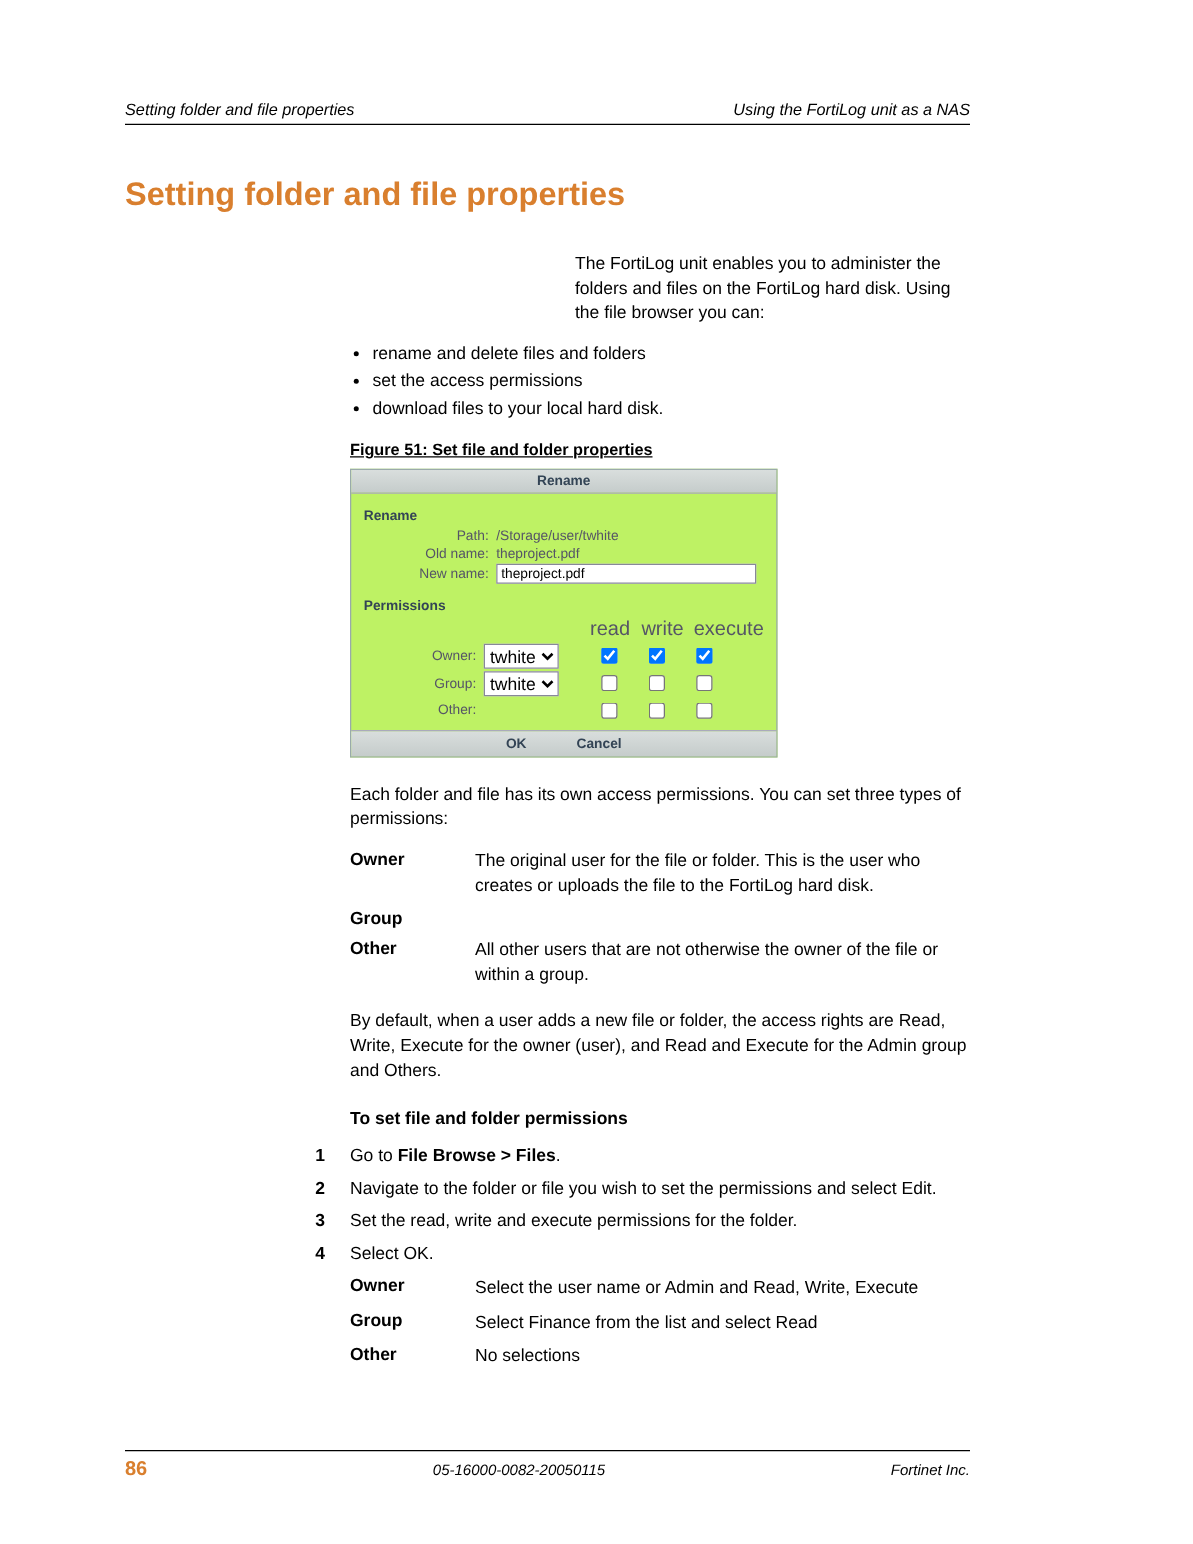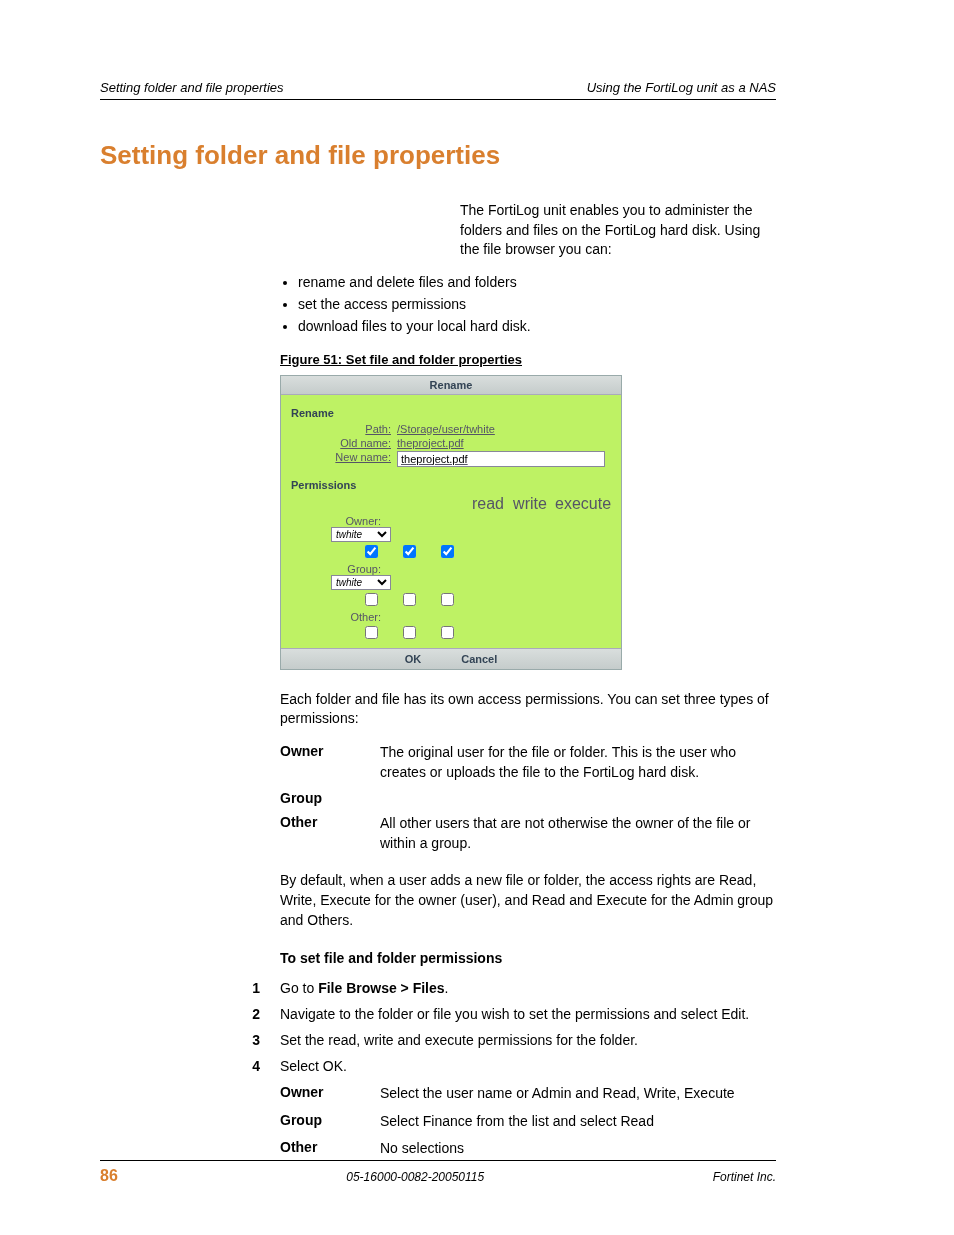--- a/index.html
+++ b/index.html
@@ -68,22 +68,22 @@
     color: #345;
   }
   .dialog-body { padding: 6px 10px 4px 10px; }
   .dlg-section {
     font-weight: bold;
     color: #345;
     margin: 6px 0 4px 0;
   }
   .dlg-row {
     display: flex;
+    align-items: center;
     margin: 2px 0;
-    text-decoration: underline;
   }
   .dlg-lbl {
     width: 80px;
     text-align: right;
     padding-right: 6px;
   }
   .dlg-val { color:#556; }
   .dlg-input {
     border: 1px solid #889;
     background: #fff;
@@ -96,31 +96,29 @@
   }
   .perm-head {
     display: flex;
     font-size: 16px;
     margin-left: 140px;
     gap: 8px;
   }
   .perm-head span { width: 34px; text-align:center; }
   .perm-row {
     display:flex;
-    align-items:flex-start;
+    align-items:center;
     margin:2px 0;
-    flex-direction:column;
   }
   .perm-row .plabel { width: 50px; text-align:right; margin-right:6px;}
   .perm-row select {
-    font-size:10px;
+    font-size:14px;
     width:60px;
     border:1px solid #889;
     background:#fff;
-    font-style:italic;
   }
   .perm-row .cbwrap {
     margin-left:30px;
     display:flex;
     gap:18px;
   }
   .perm-row .cbwrap input { }
   .dialog-buttons {
     background: linear-gradient(#d9dedd,#c5cccb);
     display:flex;

